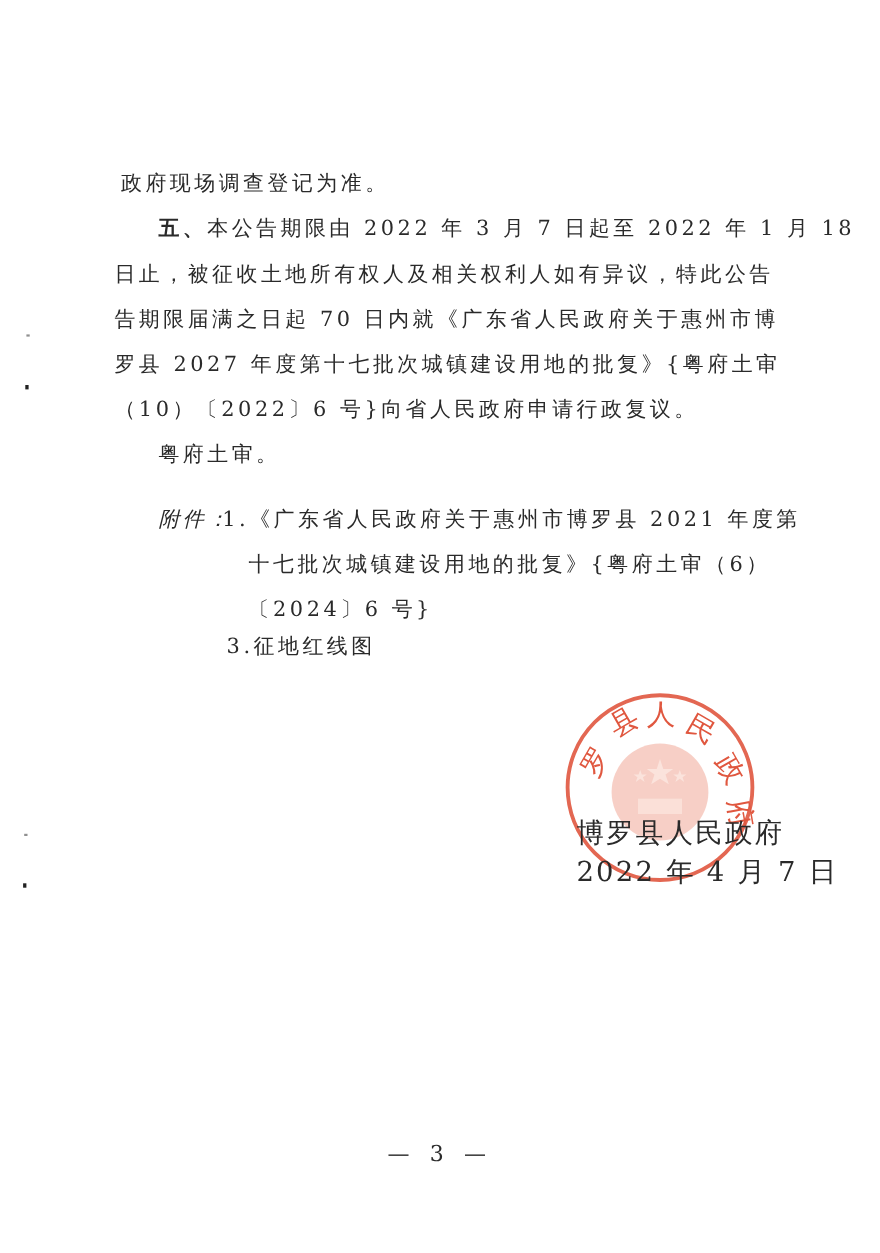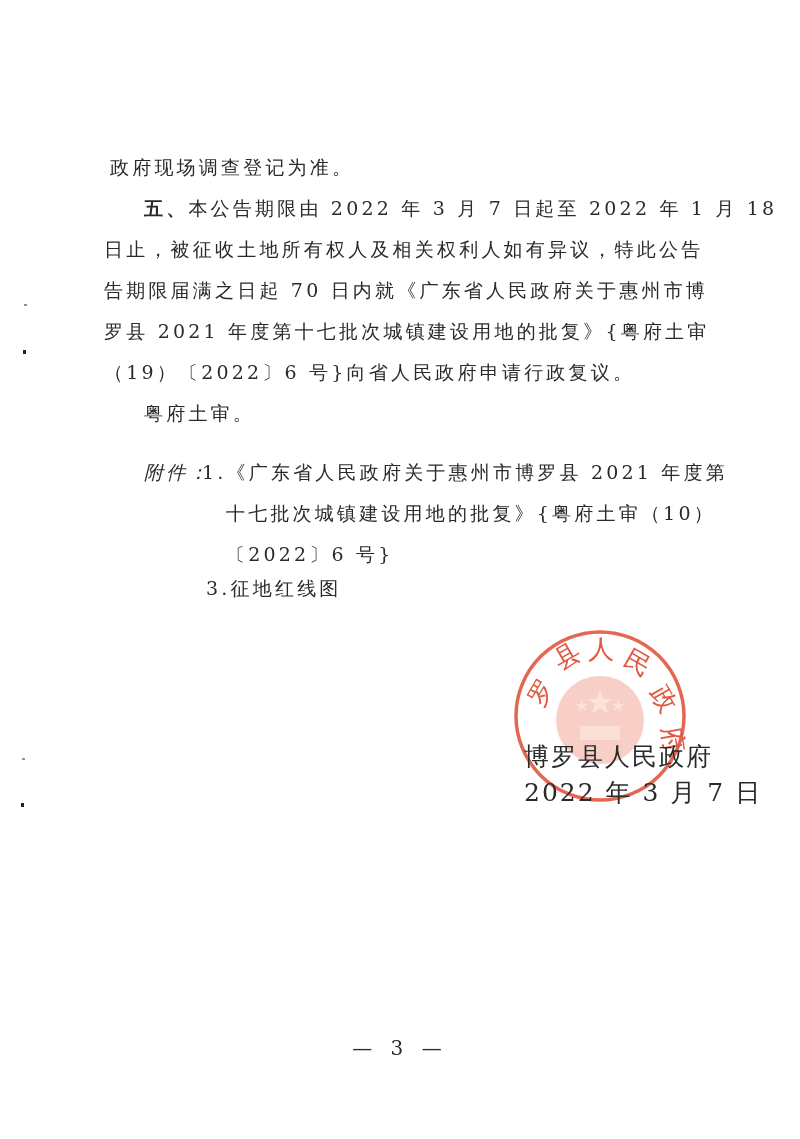--- a/index.html
+++ b/index.html
@@ -18,47 +18,47 @@
 <div>
 
   <div class="line" style="left:94px; top:155px;margin-left:16px;">政府现场调查登记为准。</div>
 
   <div class="line" style="left:144px; top:196px;">
     <span class="bold">五、</span><span>本公告期限由 2022 年 3 月 7 日起至 2022 年 1 月 18</span>
   </div>
 
   <div class="line" style="left:104px; top:237px;">日止，被征收土地所有权人及相关权利人如有异议，特此公告</div>
   <div class="line" style="left:104px; top:278px;">告期限届满之日起 70 日内就《广东省人民政府关于惠州市博</div>
-  <div class="line" style="left:104px; top:319px;">罗县 2021 年度第十七批次城镇建设用地的批复》{粤府土审</div>
-  <div class="line" style="left:104px; top:360px;">（19）〔2022〕6 号}向省人民政府申请行政复议。</div>
+  <div class="line" style="left:104px; top:319px;">罗县 2027 年度第十七批次城镇建设用地的批复》{粤府土审</div>
+  <div class="line" style="left:104px; top:360px;">（10）〔2022〕6 号}向省人民政府申请行政复议。</div>
   <div class="line" style="left:144px; top:401px;">粤府土审。</div>
 
   <div class="line" style="left:144px; top:460px;font-style:italic;">附件：</div>
   <div class="line" style="left:202px; top:460px;">1.《广东省人民政府关于惠州市博罗县 2021 年度第</div>
-  <div class="line" style="left:226px; top:501px;">十七批次城镇建设用地的批复》{粤府土审（10）</div>
-  <div class="line" style="left:226px; top:542px;">〔2022〕6 号}</div>
+  <div class="line" style="left:226px; top:501px;">十七批次城镇建设用地的批复》{粤府土审（6）</div>
+  <div class="line" style="left:226px; top:542px;">〔2024〕6 号}</div>
   <div class="line" style="left:206px; top:576px;">3.征地红线图</div>
 
   <svg class="seal" viewBox="0 0 176 176">
     <circle cx="88" cy="88" r="84" fill="none" stroke="#e0573f" stroke-width="3.5" opacity="0.9"></circle>
     <circle cx="88" cy="92" r="44" fill="#f0a898" opacity="0.55"></circle>
     <polygon points="88,62 91,71 100,71 93,76 96,85 88,80 80,85 83,76 76,71 85,71" fill="#fbe3dc"></polygon>
     <polygon points="70,72 71.5,76 76,76 72.5,78.5 74,83 70,80 66,83 67.5,78.5 64,76 68.5,76" fill="#fbe3dc"></polygon>
     <polygon points="106,72 107.5,76 112,76 108.5,78.5 110,83 106,80 102,83 103.5,78.5 100,76 104.5,76" fill="#fbe3dc"></polygon>
     <rect x="68" y="98" width="40" height="14" fill="#fbe3dc" opacity="0.8"></rect>
     <text x="30" y="80" font-size="26" fill="#e0573f" font-family="DejaVu Sans, sans-serif" transform="rotate(-60 30 80)">罗</text>
     <text x="48" y="42" font-size="26" fill="#e0573f" font-family="DejaVu Sans, sans-serif" transform="rotate(-30 48 42)">县</text>
     <text x="76" y="30" font-size="26" fill="#e0573f" font-family="DejaVu Sans, sans-serif">人</text>
     <text x="110" y="36" font-size="26" fill="#e0573f" font-family="DejaVu Sans, sans-serif" transform="rotate(30 110 36)">民</text>
     <text x="138" y="64" font-size="26" fill="#e0573f" font-family="DejaVu Sans, sans-serif" transform="rotate(60 138 64)">政</text>
     <text x="150" y="100" font-size="26" fill="#e0573f" font-family="DejaVu Sans, sans-serif" transform="rotate(80 150 100)">府</text>
   </svg>
 
   <div class="sig" style="left:524px; top:740px;">博罗县人民政府</div>
-  <div class="sig" style="left:524px; top:776px;">2022 年 3 月 7 日</div>
+  <div class="sig" style="left:524px; top:776px;">2022 年 4 月 7 日</div>
 
   <div class="page-num">— 3 —</div>
 
   <div class="mark" style="left:24px; top:304px; width:3px; height:2px; opacity:0.5;"></div>
   <div class="mark" style="left:23px; top:350px; width:3px; height:4px;"></div>
   <div class="mark" style="left:22px; top:758px; width:3px; height:2px; opacity:0.5;"></div>
   <div class="mark" style="left:21px; top:803px; width:3px; height:4px;"></div>
 </div>
 
 </body></html>

